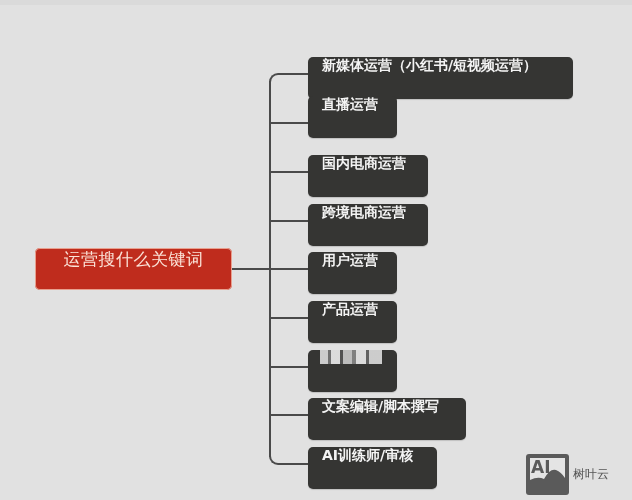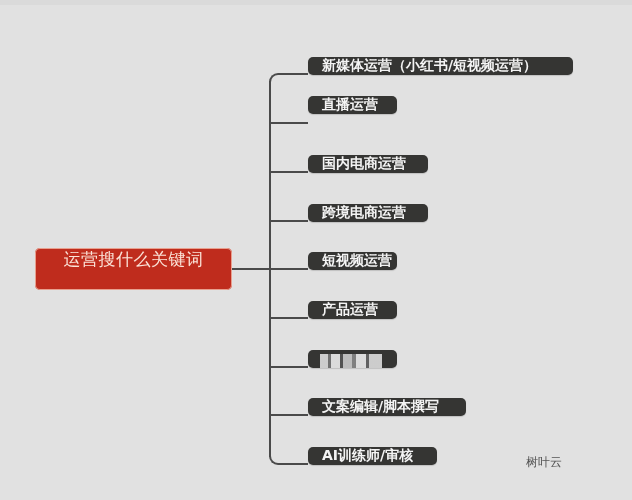--- a/index.html
+++ b/index.html
@@ -29,24 +29,24 @@
     border-top-left-radius: 9px; box-sizing: border-box;
   }
   .branch.bottom {
     border-top: none; border-bottom: 2px solid #4a4a4a;
     border-top-left-radius: 0; border-bottom-left-radius: 9px;
   }
   .branch.mid {
     height: 2px; border-left: none; border-radius: 0; background: #4a4a4a; border-top: none;
   }
   .node {
-    position: absolute; left: 308px; height: 18px;
+    position: absolute; left: 308px; height: 42px;
     background: #353533; border-radius: 5px;
     color: #f4f4f4; font-weight: bold; font-size: 14px;
-    display: flex; align-items: flex-end; padding: 0 14px; box-sizing: border-box;
+    display: flex; align-items: flex-start; padding: 0 14px; box-sizing: border-box;
     white-space: nowrap;
     box-shadow: 0 1px 1px rgba(0,0,0,0.15);
   }
   .pixelated {
     width: 62px; height: 14px;
     background:
       linear-gradient(90deg, #ddd 0 8px, #777 8px 11px, #eee 11px 20px, #555 20px 23px, #ccc 23px 32px, #888 32px 36px, #eee 36px 46px, #666 46px 49px, #ddd 49px 62px);
     opacity: 0.9;
   }
   .watermark {
@@ -93,30 +93,37 @@
 <div class="node" style="top:96px;width:89px;">
   <span>直播运营</span>
 </div>
 <div class="node" style="top:155px;width:120px;">
   <span>国内电商运营</span>
 </div>
 <div class="node" style="top:204px;width:120px;">
   <span>跨境电商运营</span>
 </div>
 <div class="node" style="top:252px;width:89px;">
-  <span>短视频运营</span>
+  <span>用户运营</span>
 </div>
 <div class="node" style="top:301px;width:89px;">
   <span>产品运营</span>
 </div>
 <div class="node" style="top:350px;width:89px;padding:0 12px;">
   <div class="pixelated"></div>
 </div>
 <div class="node" style="top:398px;width:158px;">
   <span>文案编辑/脚本撰写</span>
 </div>
 <div class="node" style="top:447px;width:129px;">
   <span>AI训练师/审核</span>
 </div>
 
 <div class="watermark">
+  <div class="wm-icon">
+    <div class="inner"></div>
+    <svg width="43" height="41" viewBox="0 0 43 41">
+      <path d="M4 29 L4 26 Q12 22 18 25 Q24 14 30 16 Q35 18 39 24 L39 29 Z" fill="#5a5a5a"></path>
+    </svg>
+    <span class="ai">AI</span>
+  </div>
   <span class="wm-text">树叶云</span>
 </div>
 
 </body></html>

